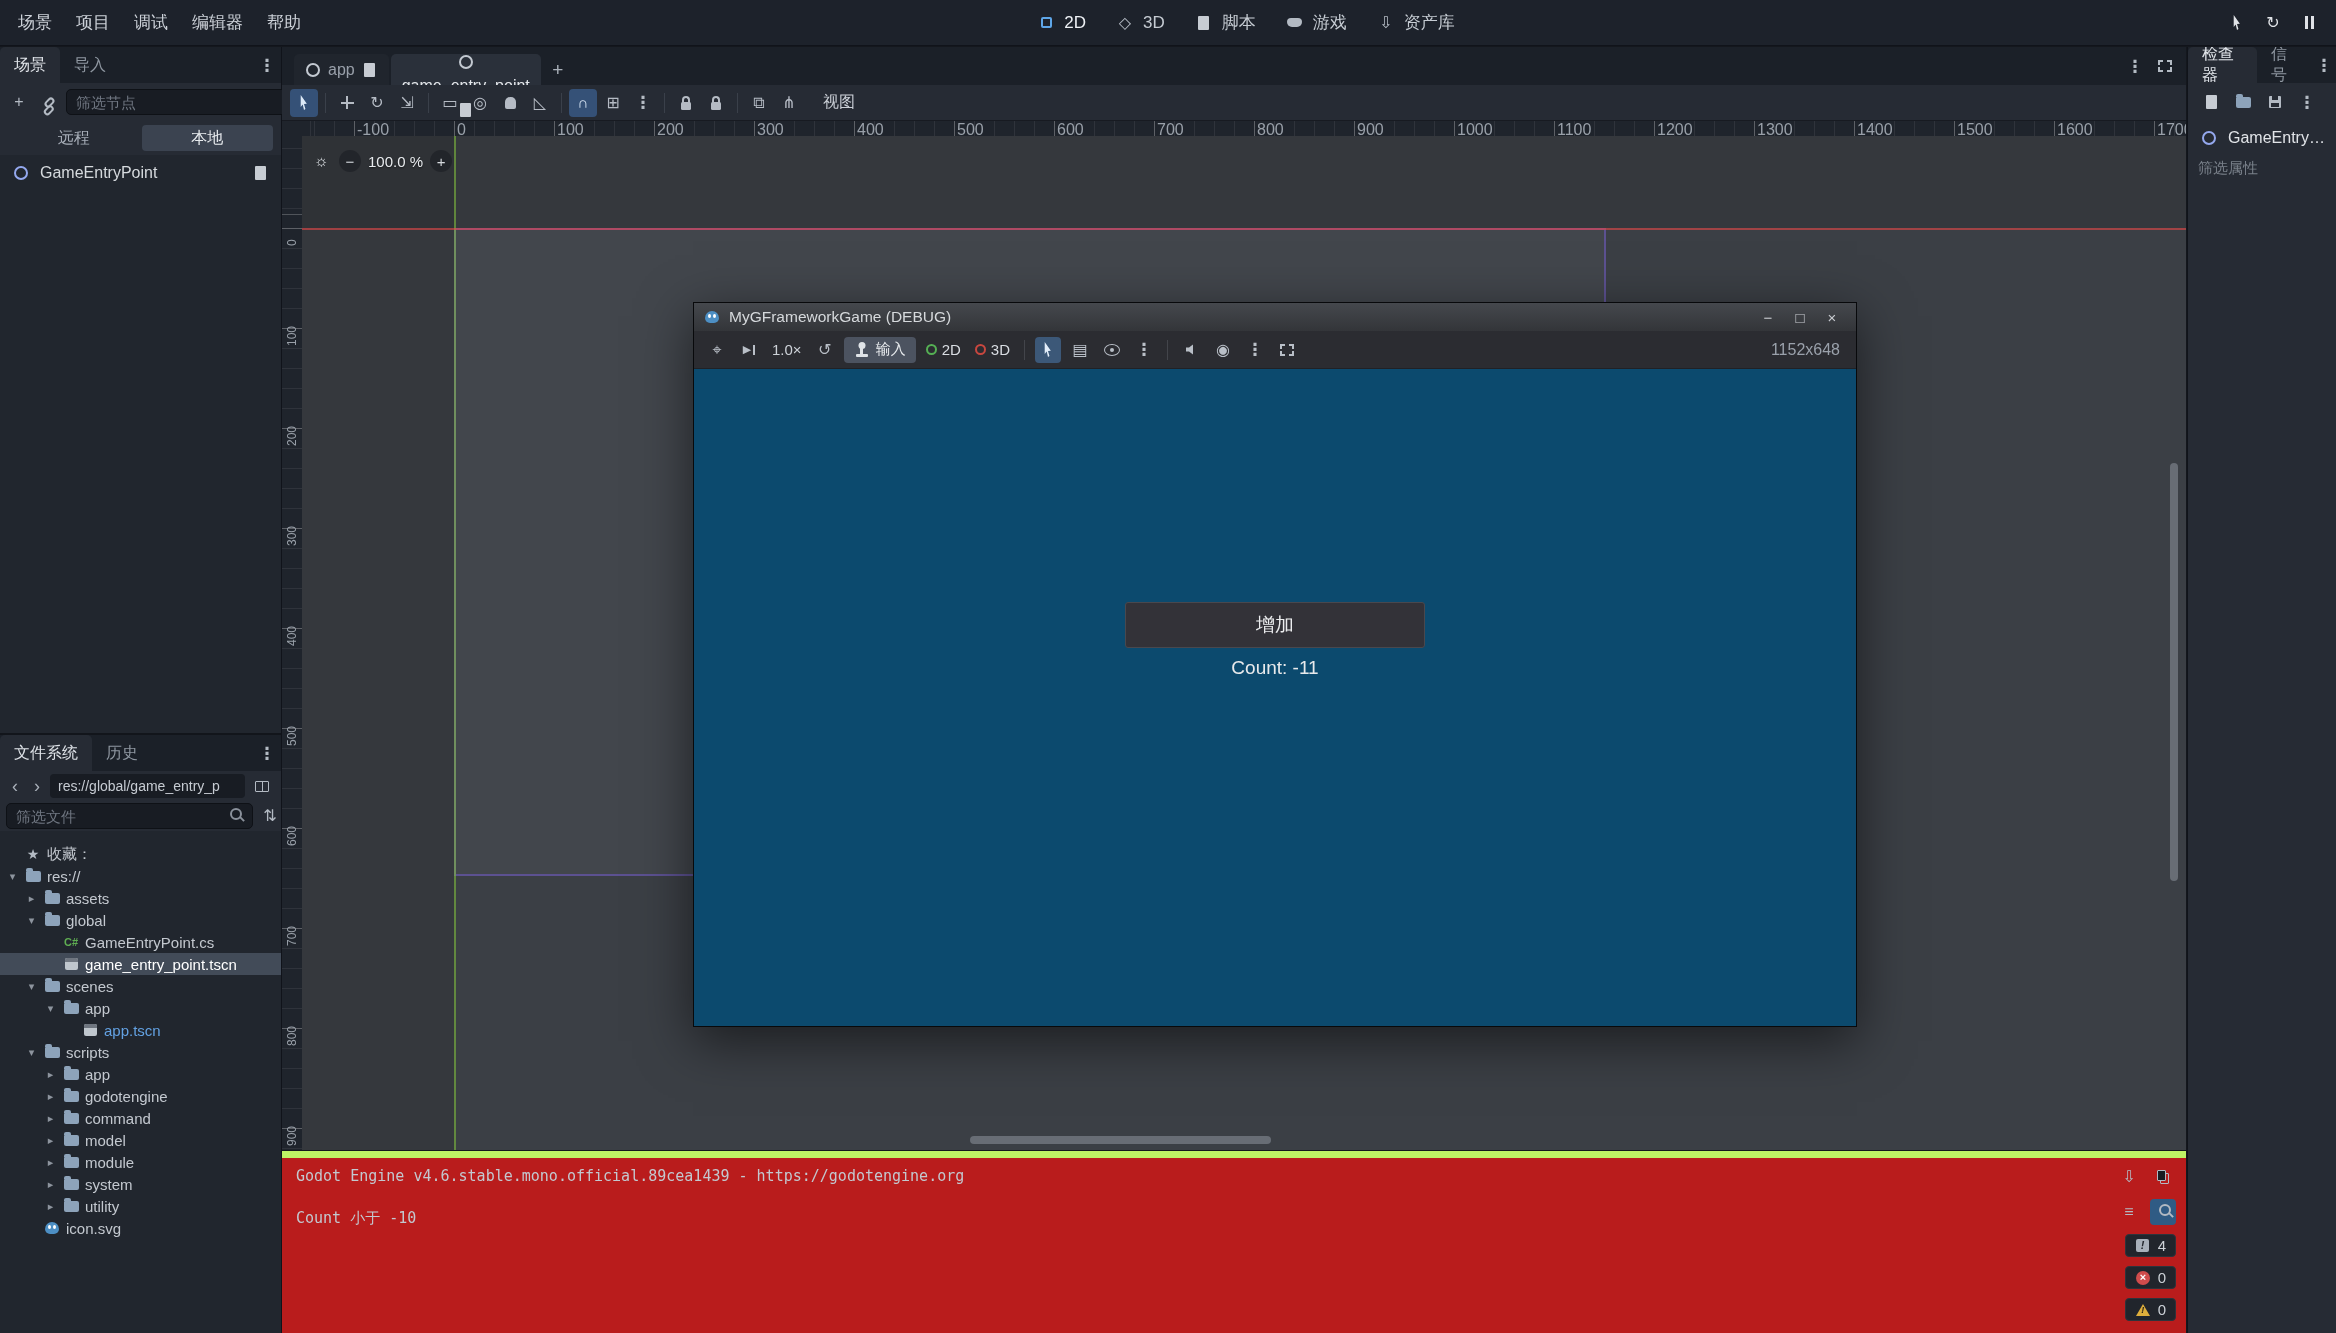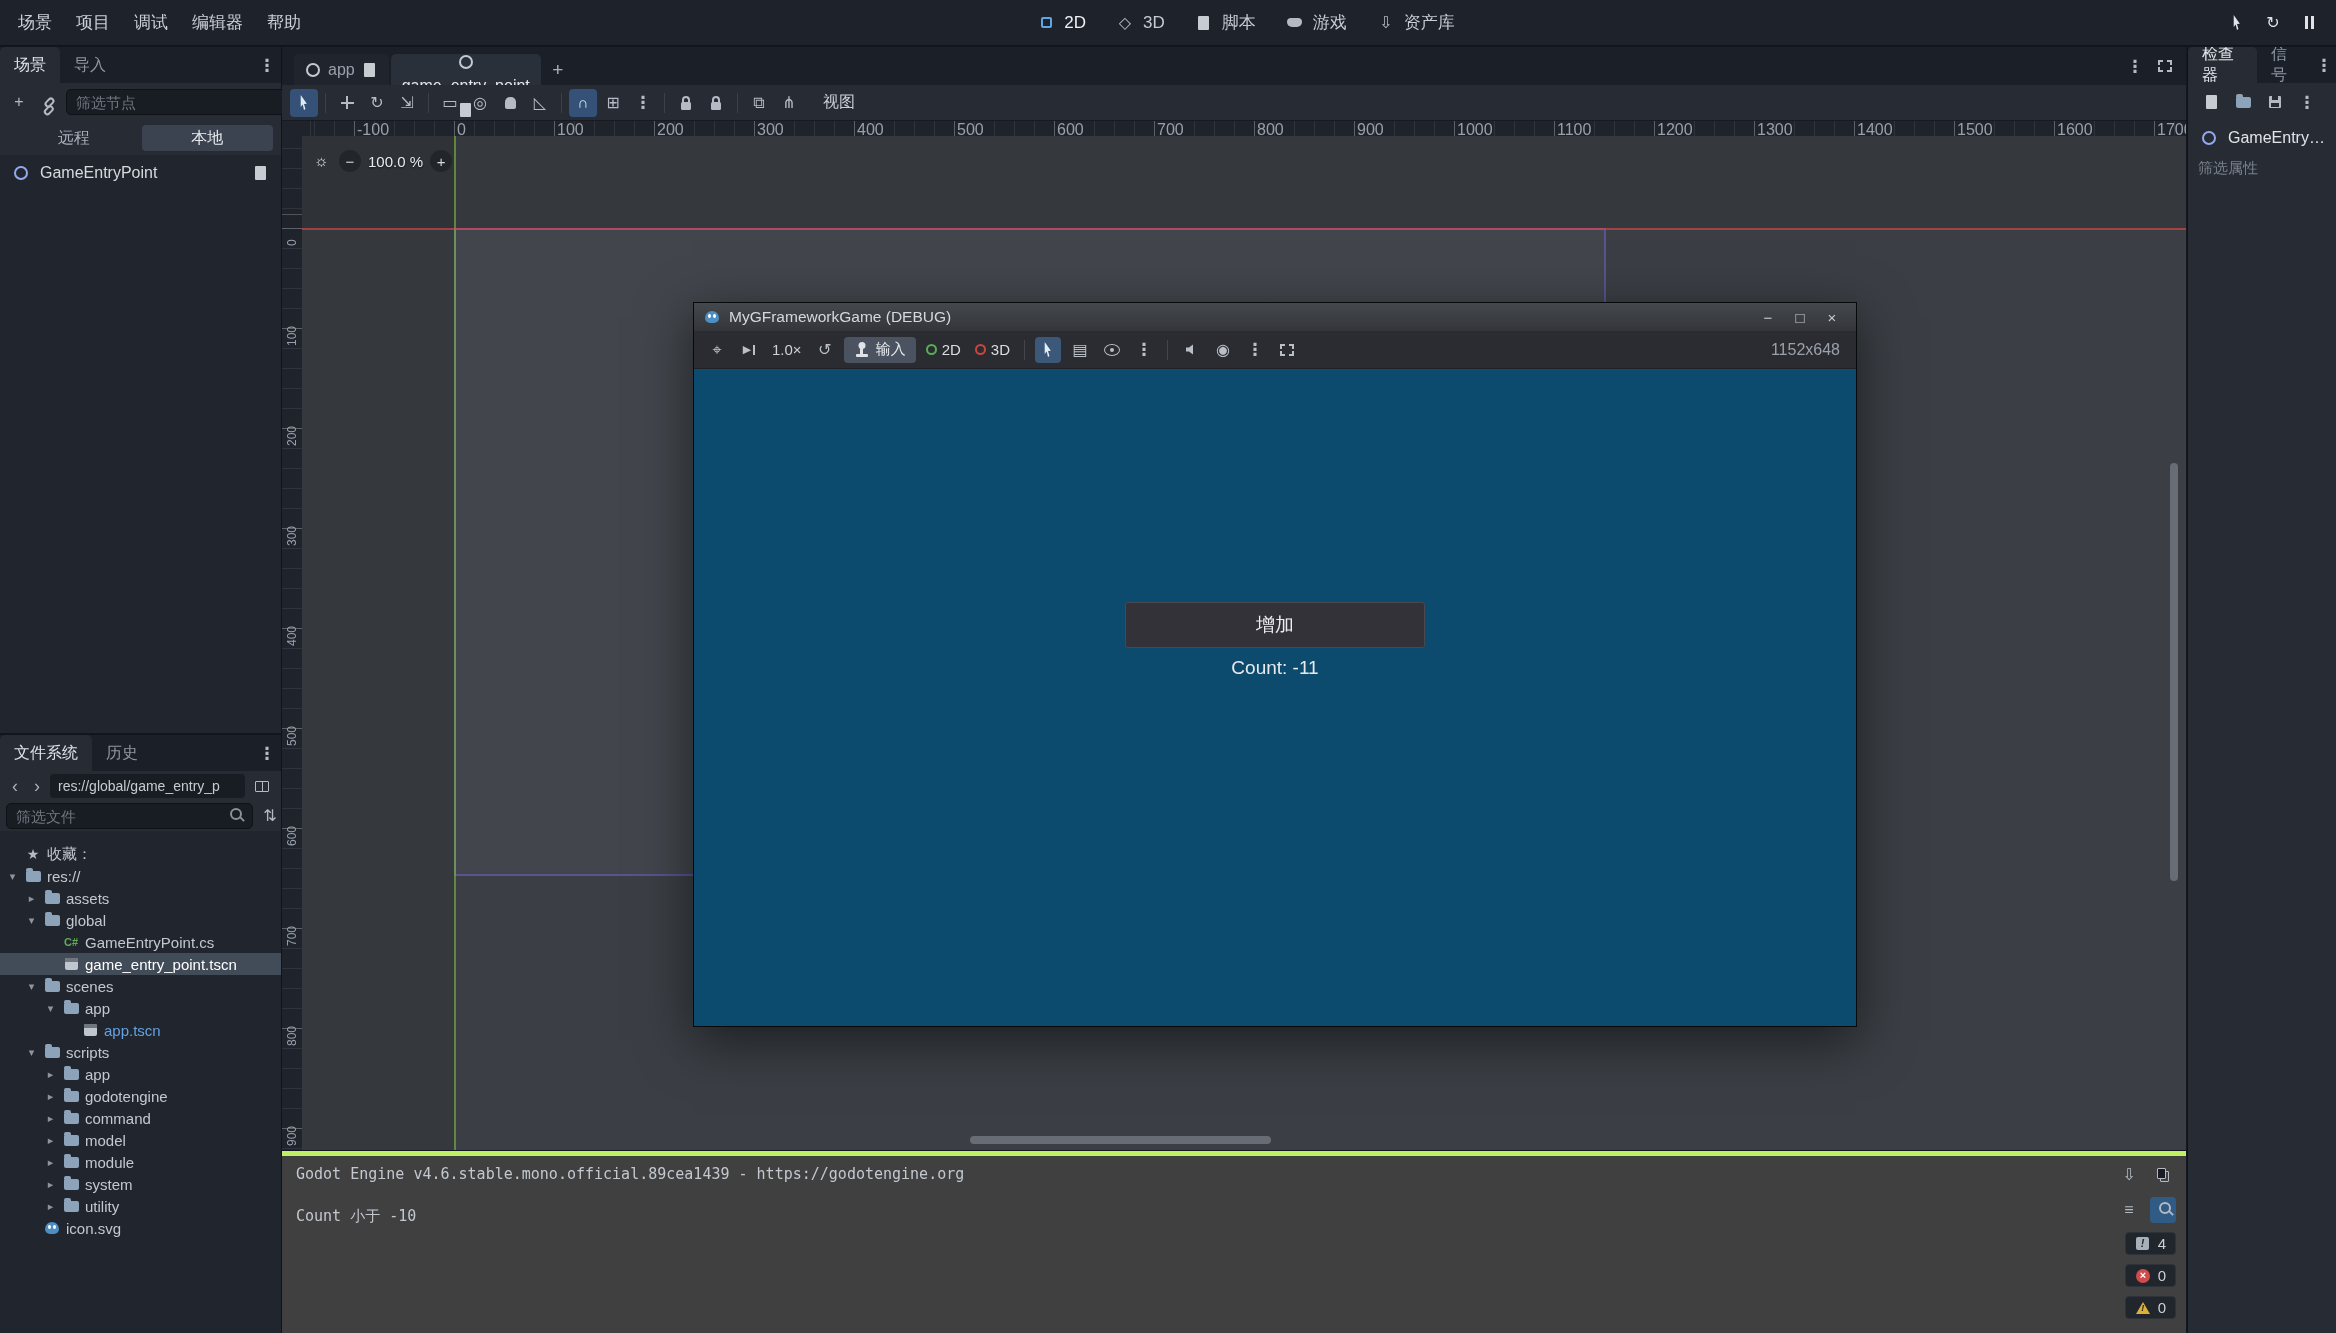--- a/index.html
+++ b/index.html
@@ -138,21 +138,21 @@
   .axis-x{position:absolute;left:0;right:0;top:92px;height:2px;background:rgba(230,70,70,.6);}
   .axis-y{position:absolute;top:0;bottom:0;left:152px;width:2px;background:rgba(125,185,60,.6);}
   .zoom{position:absolute;left:8px;top:14px;display:flex;align-items:center;gap:7px;}
   .zoom .ic{color:#dde1e5;}
   .zbtn{width:22px;height:22px;border-radius:50%;background:rgba(20,23,28,.45);display:flex;align-items:center;justify-content:center;color:#d6dade;font-size:15px;}
   .zlabel{font-size:15px;color:#e8ebee;text-shadow:0 1px 2px rgba(0,0,0,.6);}
   .hscroll{position:absolute;left:668px;bottom:6px;width:301px;height:8px;border-radius:4px;background:#686d75;}
   .vscroll{position:absolute;top:327px;right:8px;width:8px;height:418px;border-radius:4px;background:#686d75;}
 
   
-  .output{position:absolute;left:282px;top:1151px;width:1904px;height:182px;background:#404040;border-top:5px solid #bef264;overflow:hidden;box-sizing:border-box;}
+  .output{position:absolute;left:282px;top:1151px;width:1904px;height:182px;background:#b91c1c;border-top:7px solid #bef264;overflow:hidden;box-sizing:border-box;}
   .out-lines{position:absolute;left:14px;top:8px;right:240px;}
   .oline{font:15px "DejaVu Sans Mono","Liberation Mono",monospace;color:#c3c8cf;line-height:21px;white-space:pre;}
   .out-side{position:absolute;right:10px;top:6px;display:flex;flex-direction:column;align-items:flex-end;gap:9px;}
   .out-icon-row{display:flex;gap:8px;}
   .badge{display:flex;align-items:center;gap:7px;background:#21252c;border:1px solid #2e333b;border-radius:4px;padding:2px 9px;font-size:15px;color:#ccd1d7;}
   .badge .ic{width:16px;height:16px;}
 
   
   .dock-right{position:absolute;left:2187px;top:47px;width:149px;height:1286px;background:#262b34;border-left:1px solid #10131a;display:flex;flex-direction:column;overflow:hidden;box-sizing:border-box;}
   #insp-toolbar{height:38px;display:flex;align-items:center;gap:6px;padding:0 10px;flex:none;}

